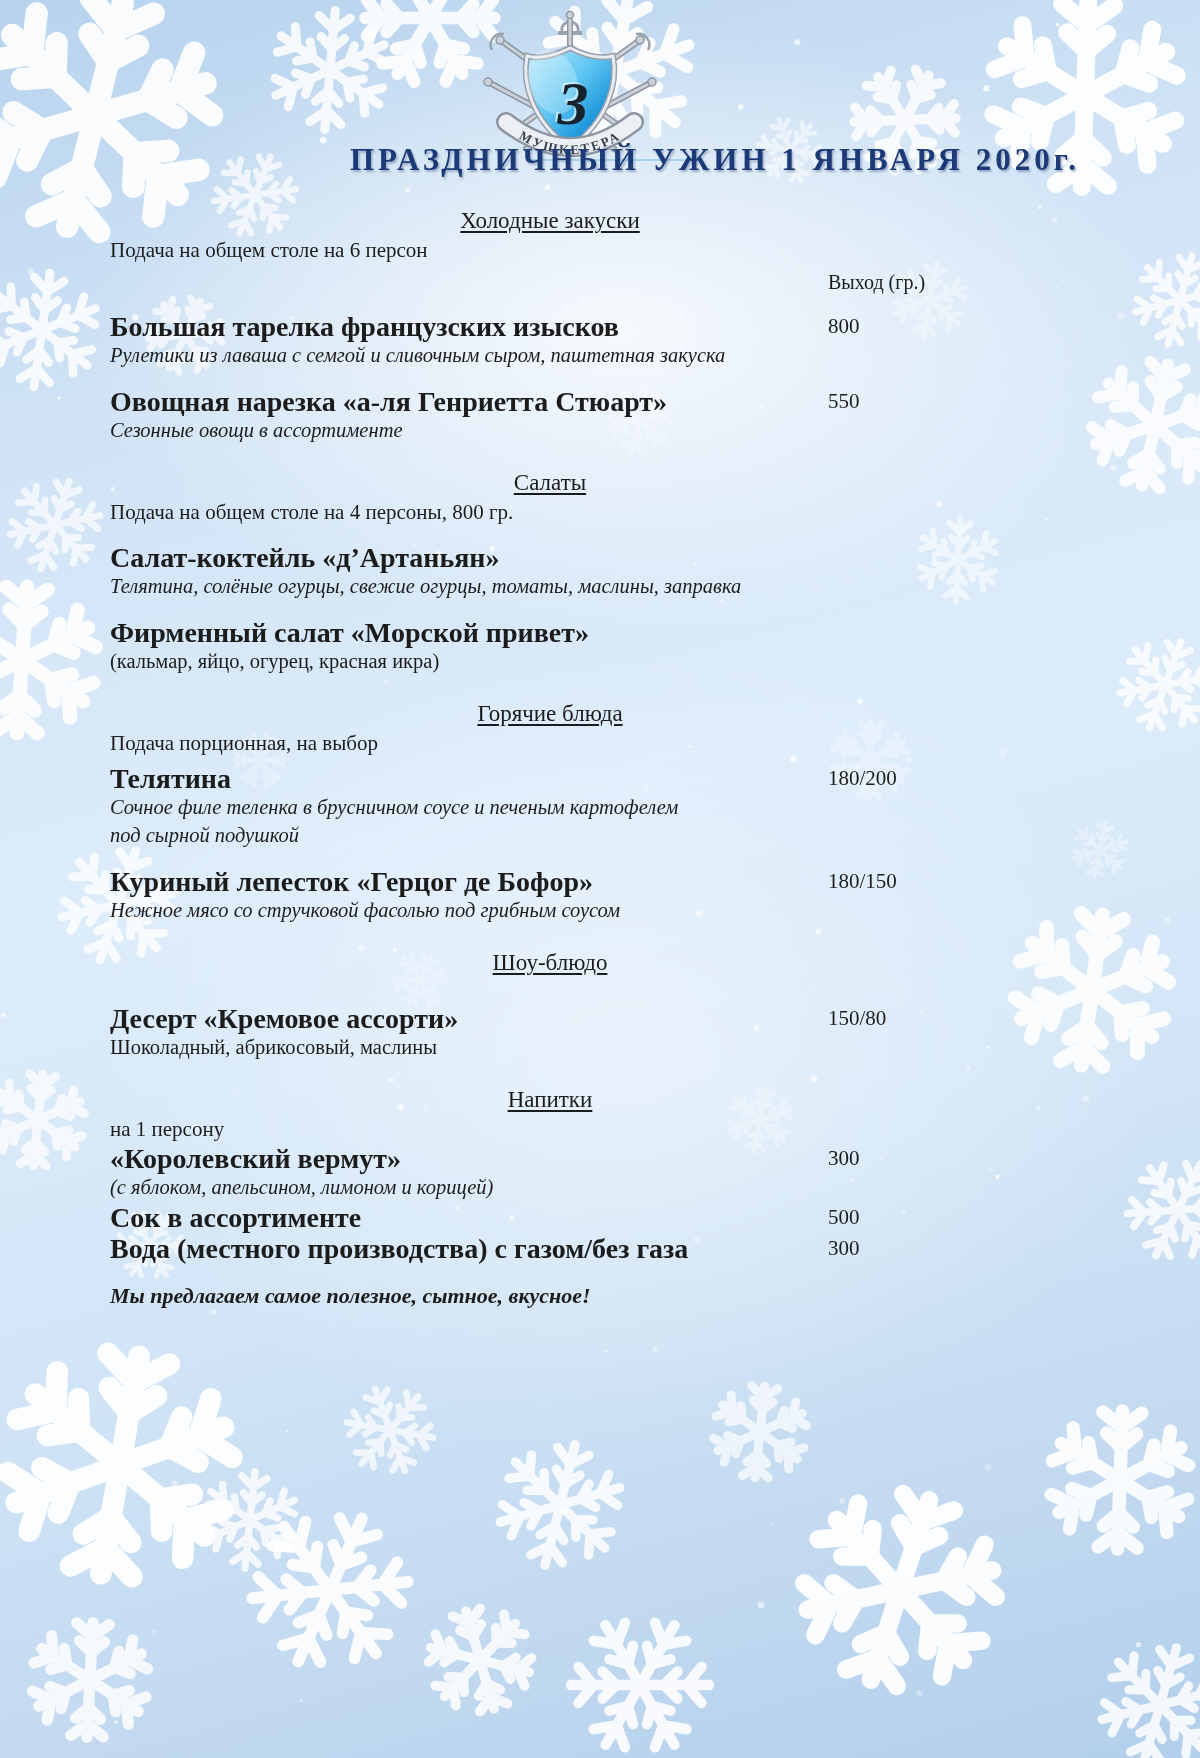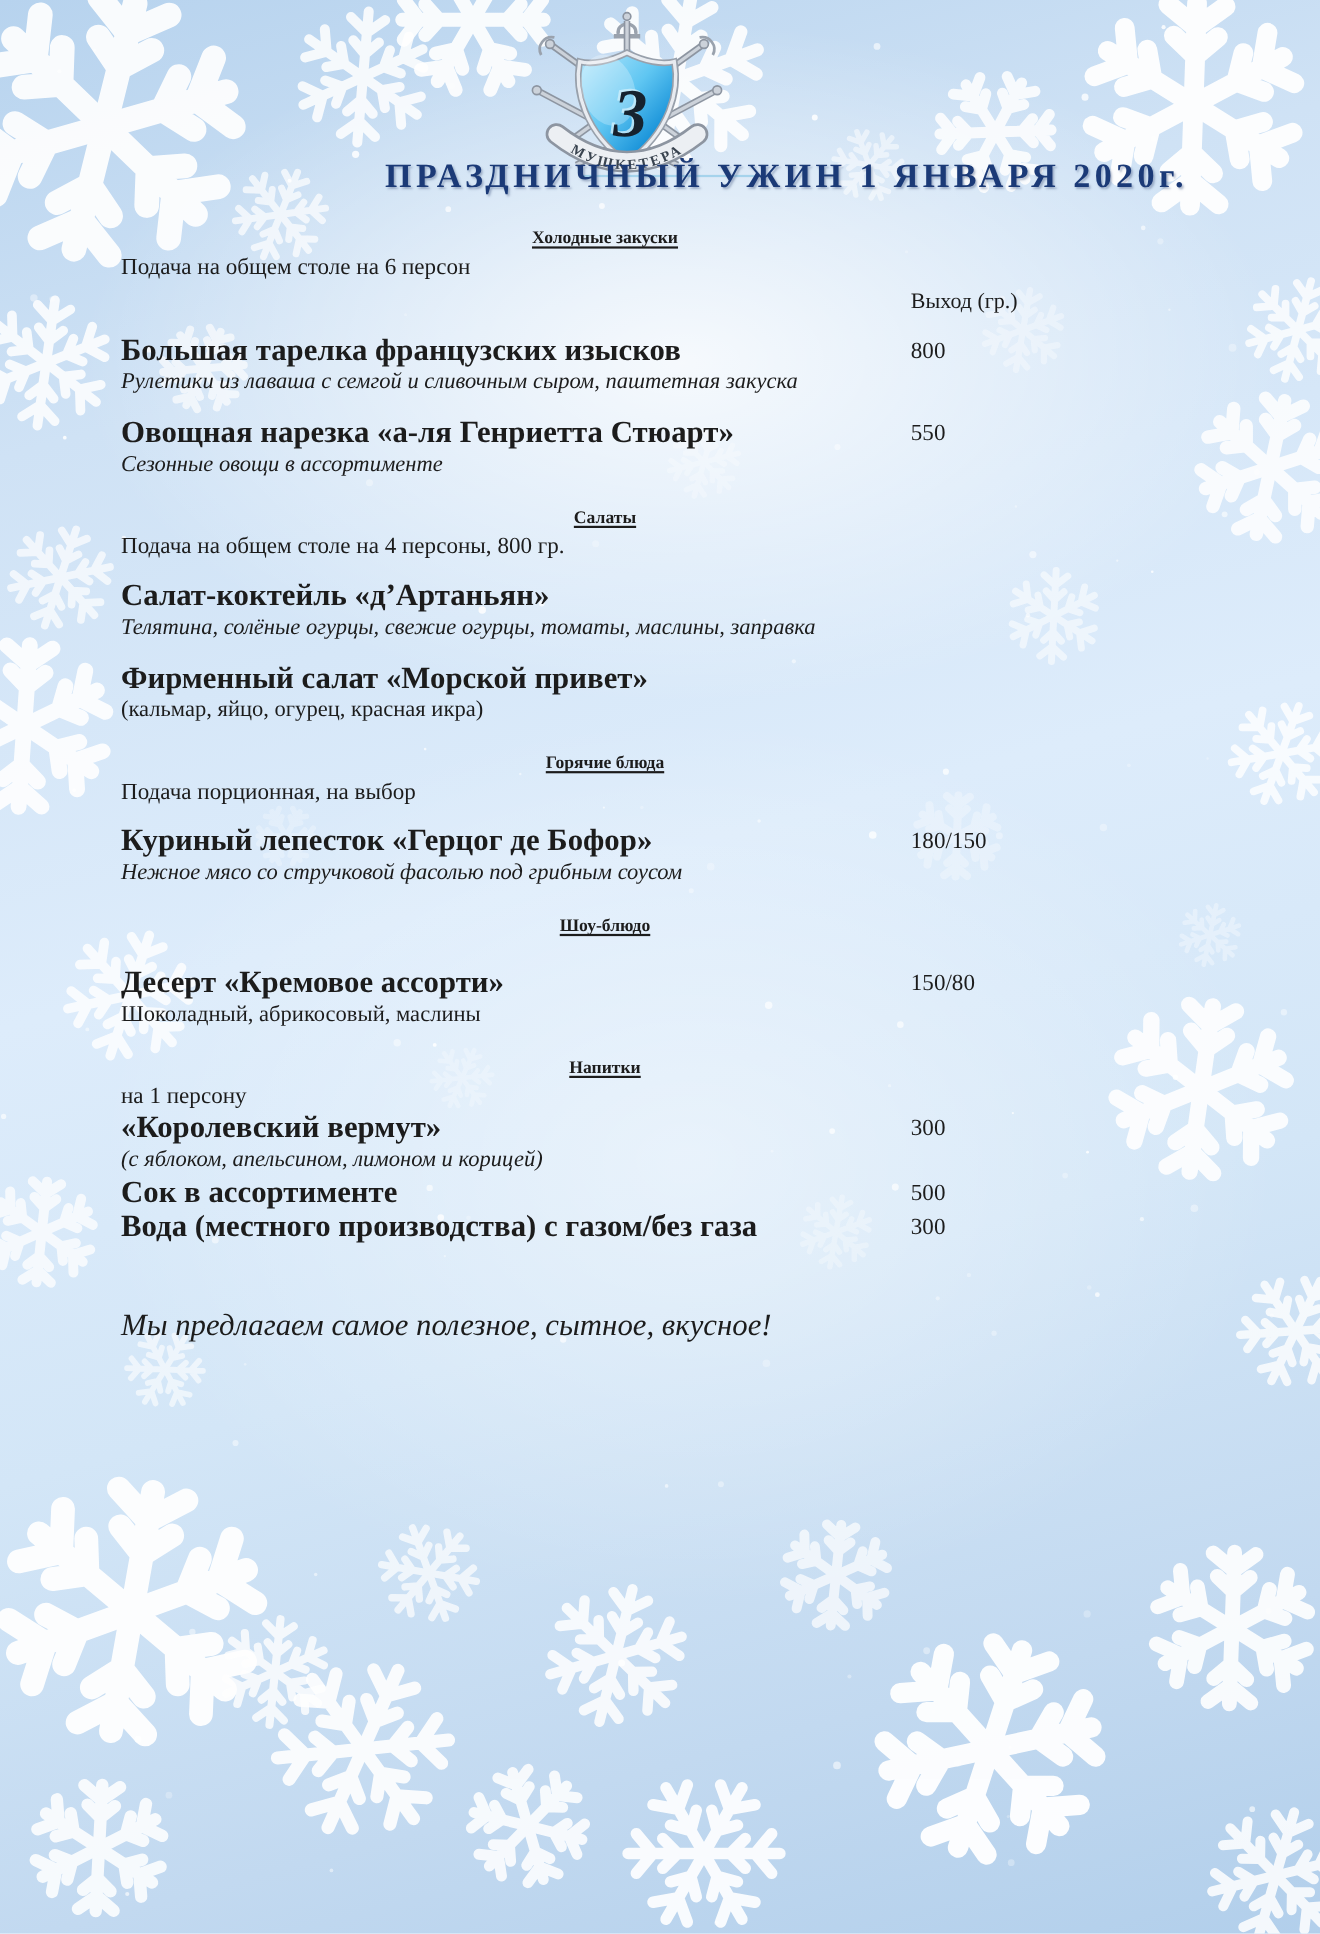--- a/index.html
+++ b/index.html
@@ -12,32 +12,32 @@
       linear-gradient(165deg,#b7d3ee 0%,#cfe2f5 20%,#ddecfb 45%,#d3e6f7 65%,#c2d9f0 85%,#b2cfeb 100%);}
   .bg-snow{position:absolute;left:0;top:0;width:1200px;height:1758px}
   .logo{position:absolute;left:470px;top:4px;width:200px;height:160px}
   .logo-underline{position:absolute;left:527px;top:159px;width:168px;height:2px;background:#9fd0ea;opacity:.9}
   .title{position:absolute;left:0;top:142px;width:1080px;text-align:right;
     font-size:31px;font-weight:bold;letter-spacing:4px;color:#1b3a77;
     text-shadow:1.5px 2px 2px rgba(80,100,140,.45);white-space:nowrap}
   .content{position:absolute;left:110px;top:208px;width:880px}
   .sec{margin-top:26px}
   .sec:first-child{margin-top:0}
-  .sec-title{text-align:center;font-size:16px;font-weight:bold;
+  .sec-title{text-align:center;font-size:23px;font-weight:normal;
     text-decoration:underline;text-decoration-thickness:2px;text-underline-offset:3px}
   .sec-sub{text-align:left;font-size:21px;margin-top:4px}
   .weight-head{margin-left:718px;margin-top:8px;font-size:20px;white-space:nowrap}
   .item{margin-top:18px}
   .item.tight{margin-top:2px}
   .item-row{position:relative}
   .item-name{font-size:28px;font-weight:bold;line-height:29px}
   .item-weight{position:absolute;left:718px;top:0;font-size:21px;line-height:29px;white-space:nowrap}
   .item-desc{font-size:20.5px;font-style:italic;line-height:28px}
   .item-desc.plain{font-style:normal}
-  .footer{margin-top:59px;font-size:28px;font-weight:normal;font-style:italic;line-height:34px}
+  .footer{margin-top:16px;font-size:22px;font-weight:bold;font-style:italic;line-height:34px}
   .mono3{font-family:"Liberation Serif","DejaVu Serif",serif;font-weight:bold;font-style:italic}
 </style>
 </head>
 <body>
 
 <div class="page">
 
   <svg class="bg-snow" viewBox="0 0 1200 1758" xmlns="http://www.w3.org/2000/svg">
     <defs>
       <g id="faArm">
@@ -313,20 +313,28 @@
         <div class="item-row">
           <span class="item-name">Фирменный салат «Морской привет»</span>
         </div>
         <div class="item-desc plain">(кальмар, яйцо, огурец, красная икра)</div>
       </div>
     </div>
 
     <div class="sec">
       <div class="sec-title">Горячие блюда</div>
       <div class="sec-sub">Подача порционная, на выбор</div>
+      <div class="item" style="margin-top:8px">
+        <div class="item-row">
+          <span class="item-name">Телятина</span>
+          <span class="item-weight">180/200</span>
+        </div>
+        <div class="item-desc">Сочное филе теленка в брусничном соусе и печеным картофелем</div>
+        <div class="item-desc">под сырной подушкой</div>
+      </div>
       <div class="item">
         <div class="item-row">
           <span class="item-name">Куриный лепесток «Герцог де Бофор»</span>
           <span class="item-weight">180/150</span>
         </div>
         <div class="item-desc">Нежное мясо со стручковой фасолью под грибным соусом</div>
       </div>
     </div>
 
     <div class="sec">

